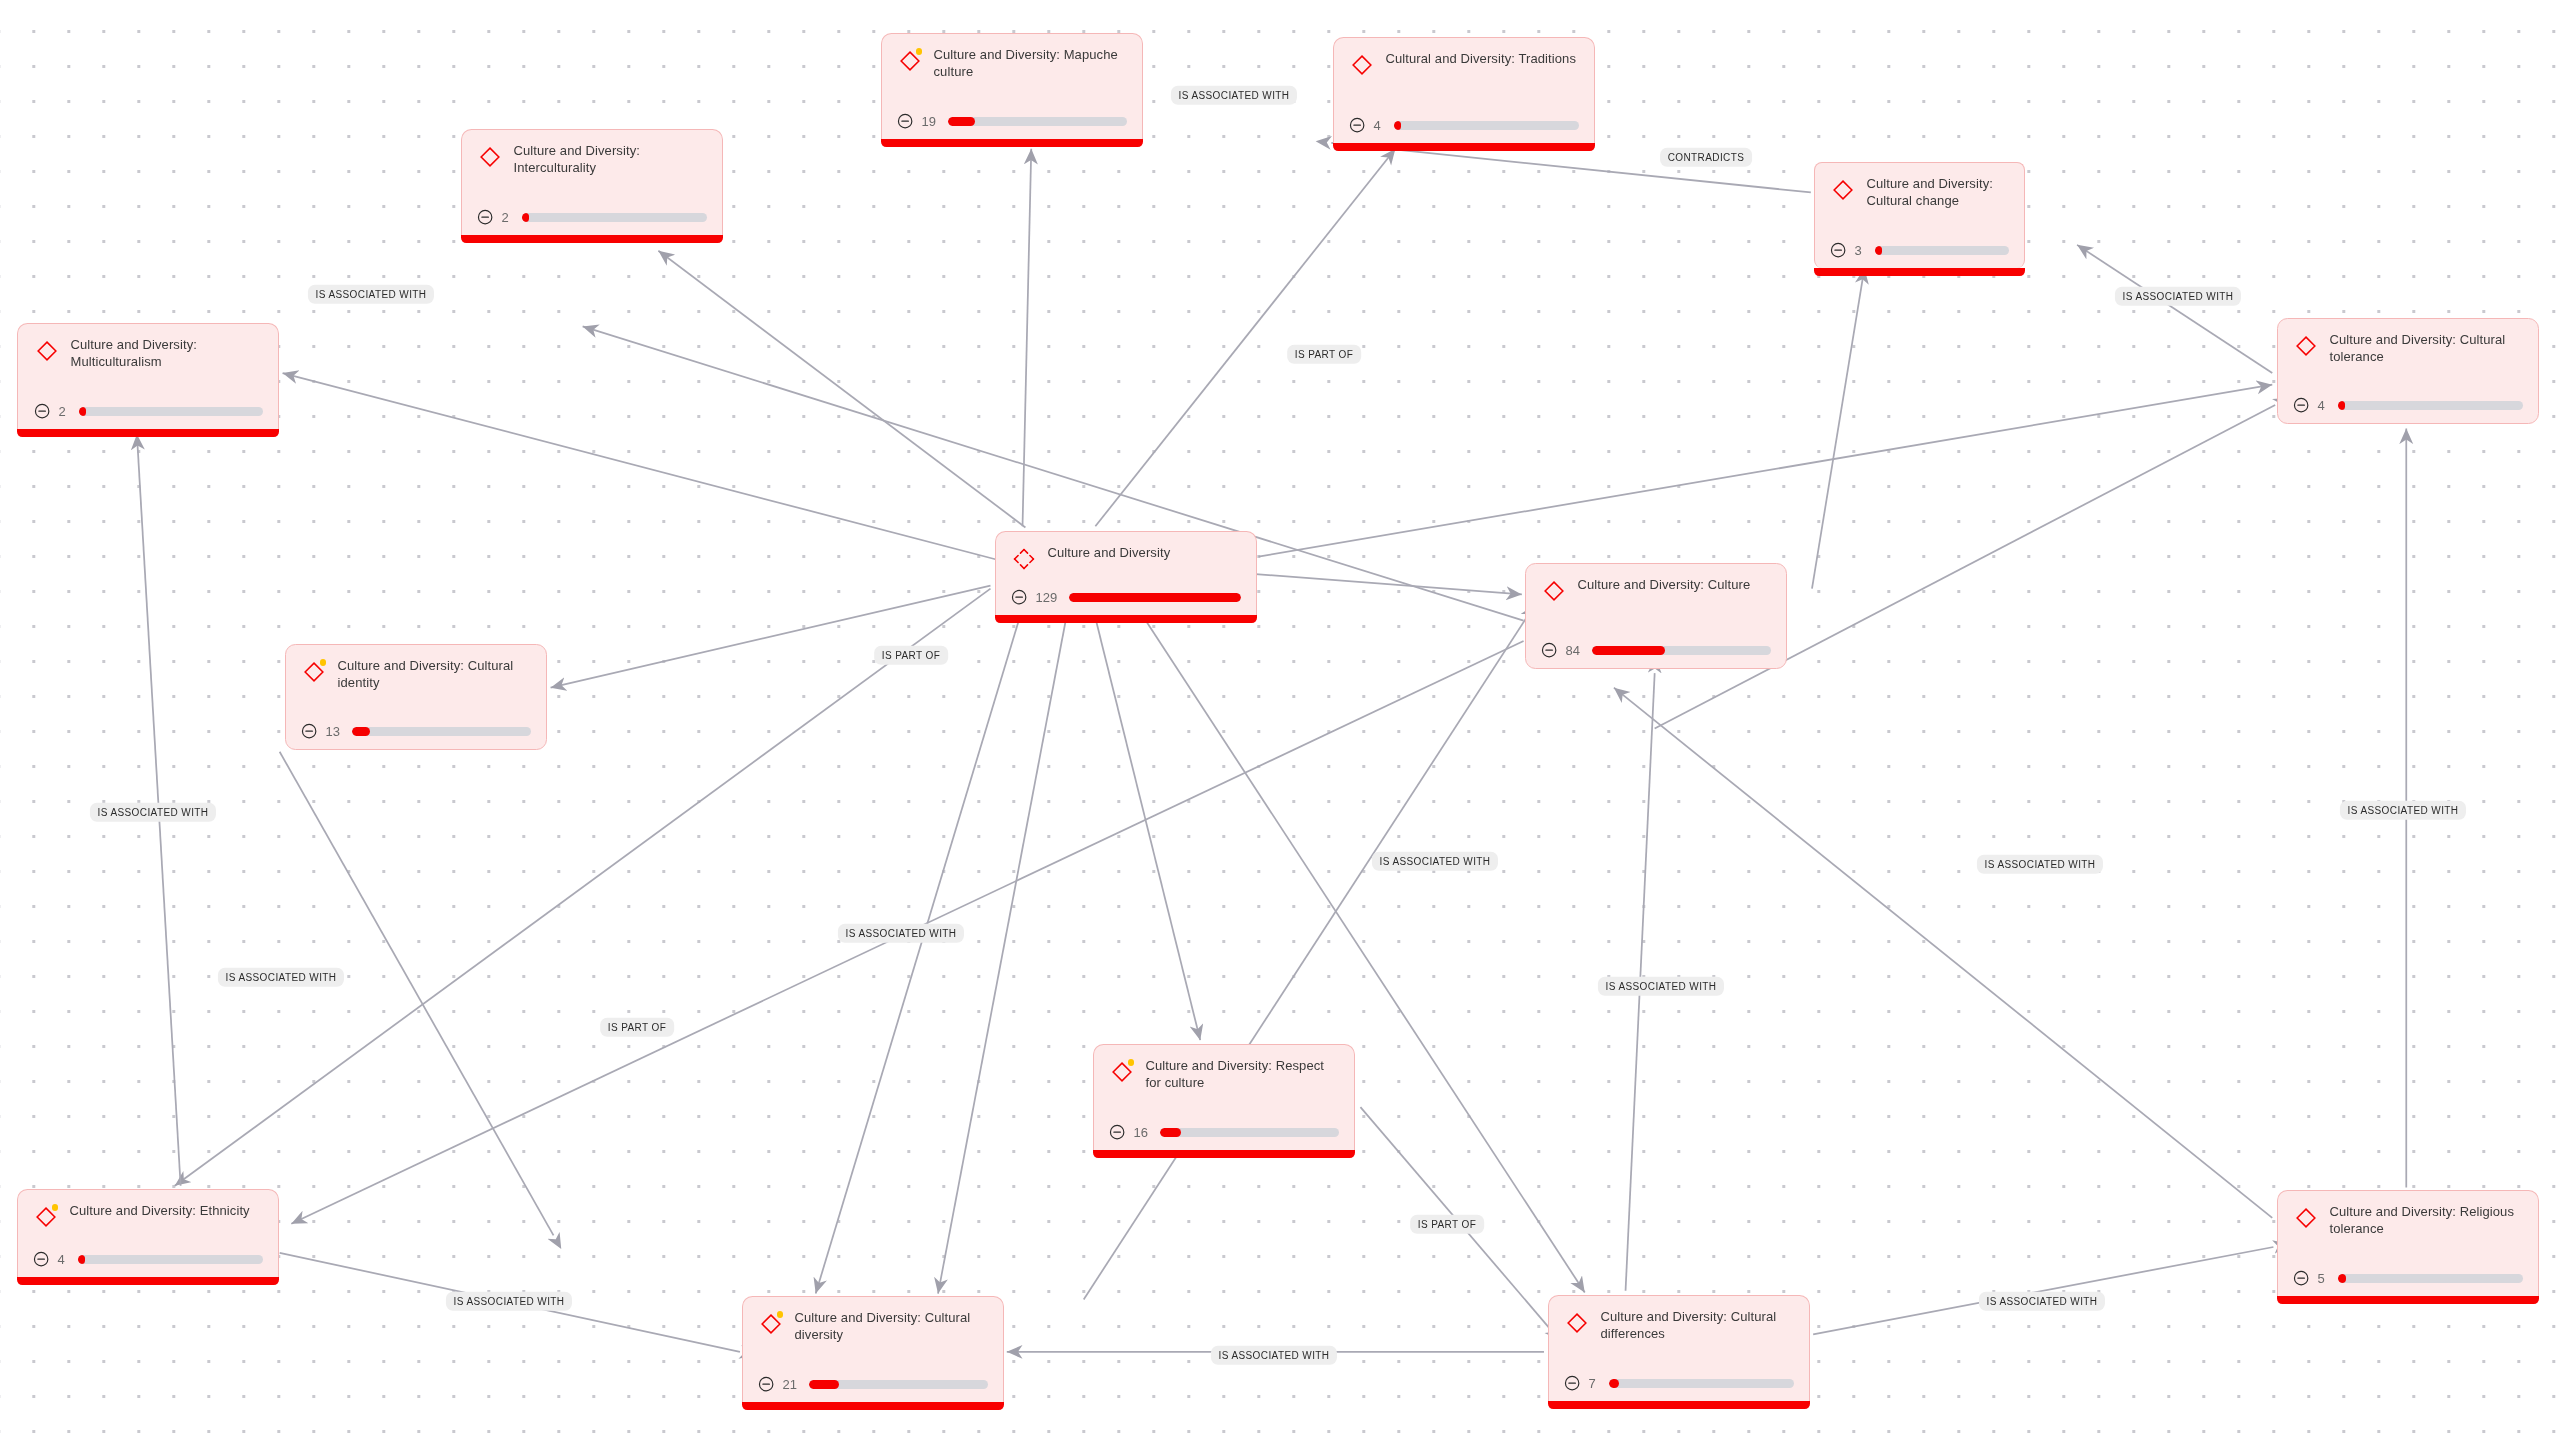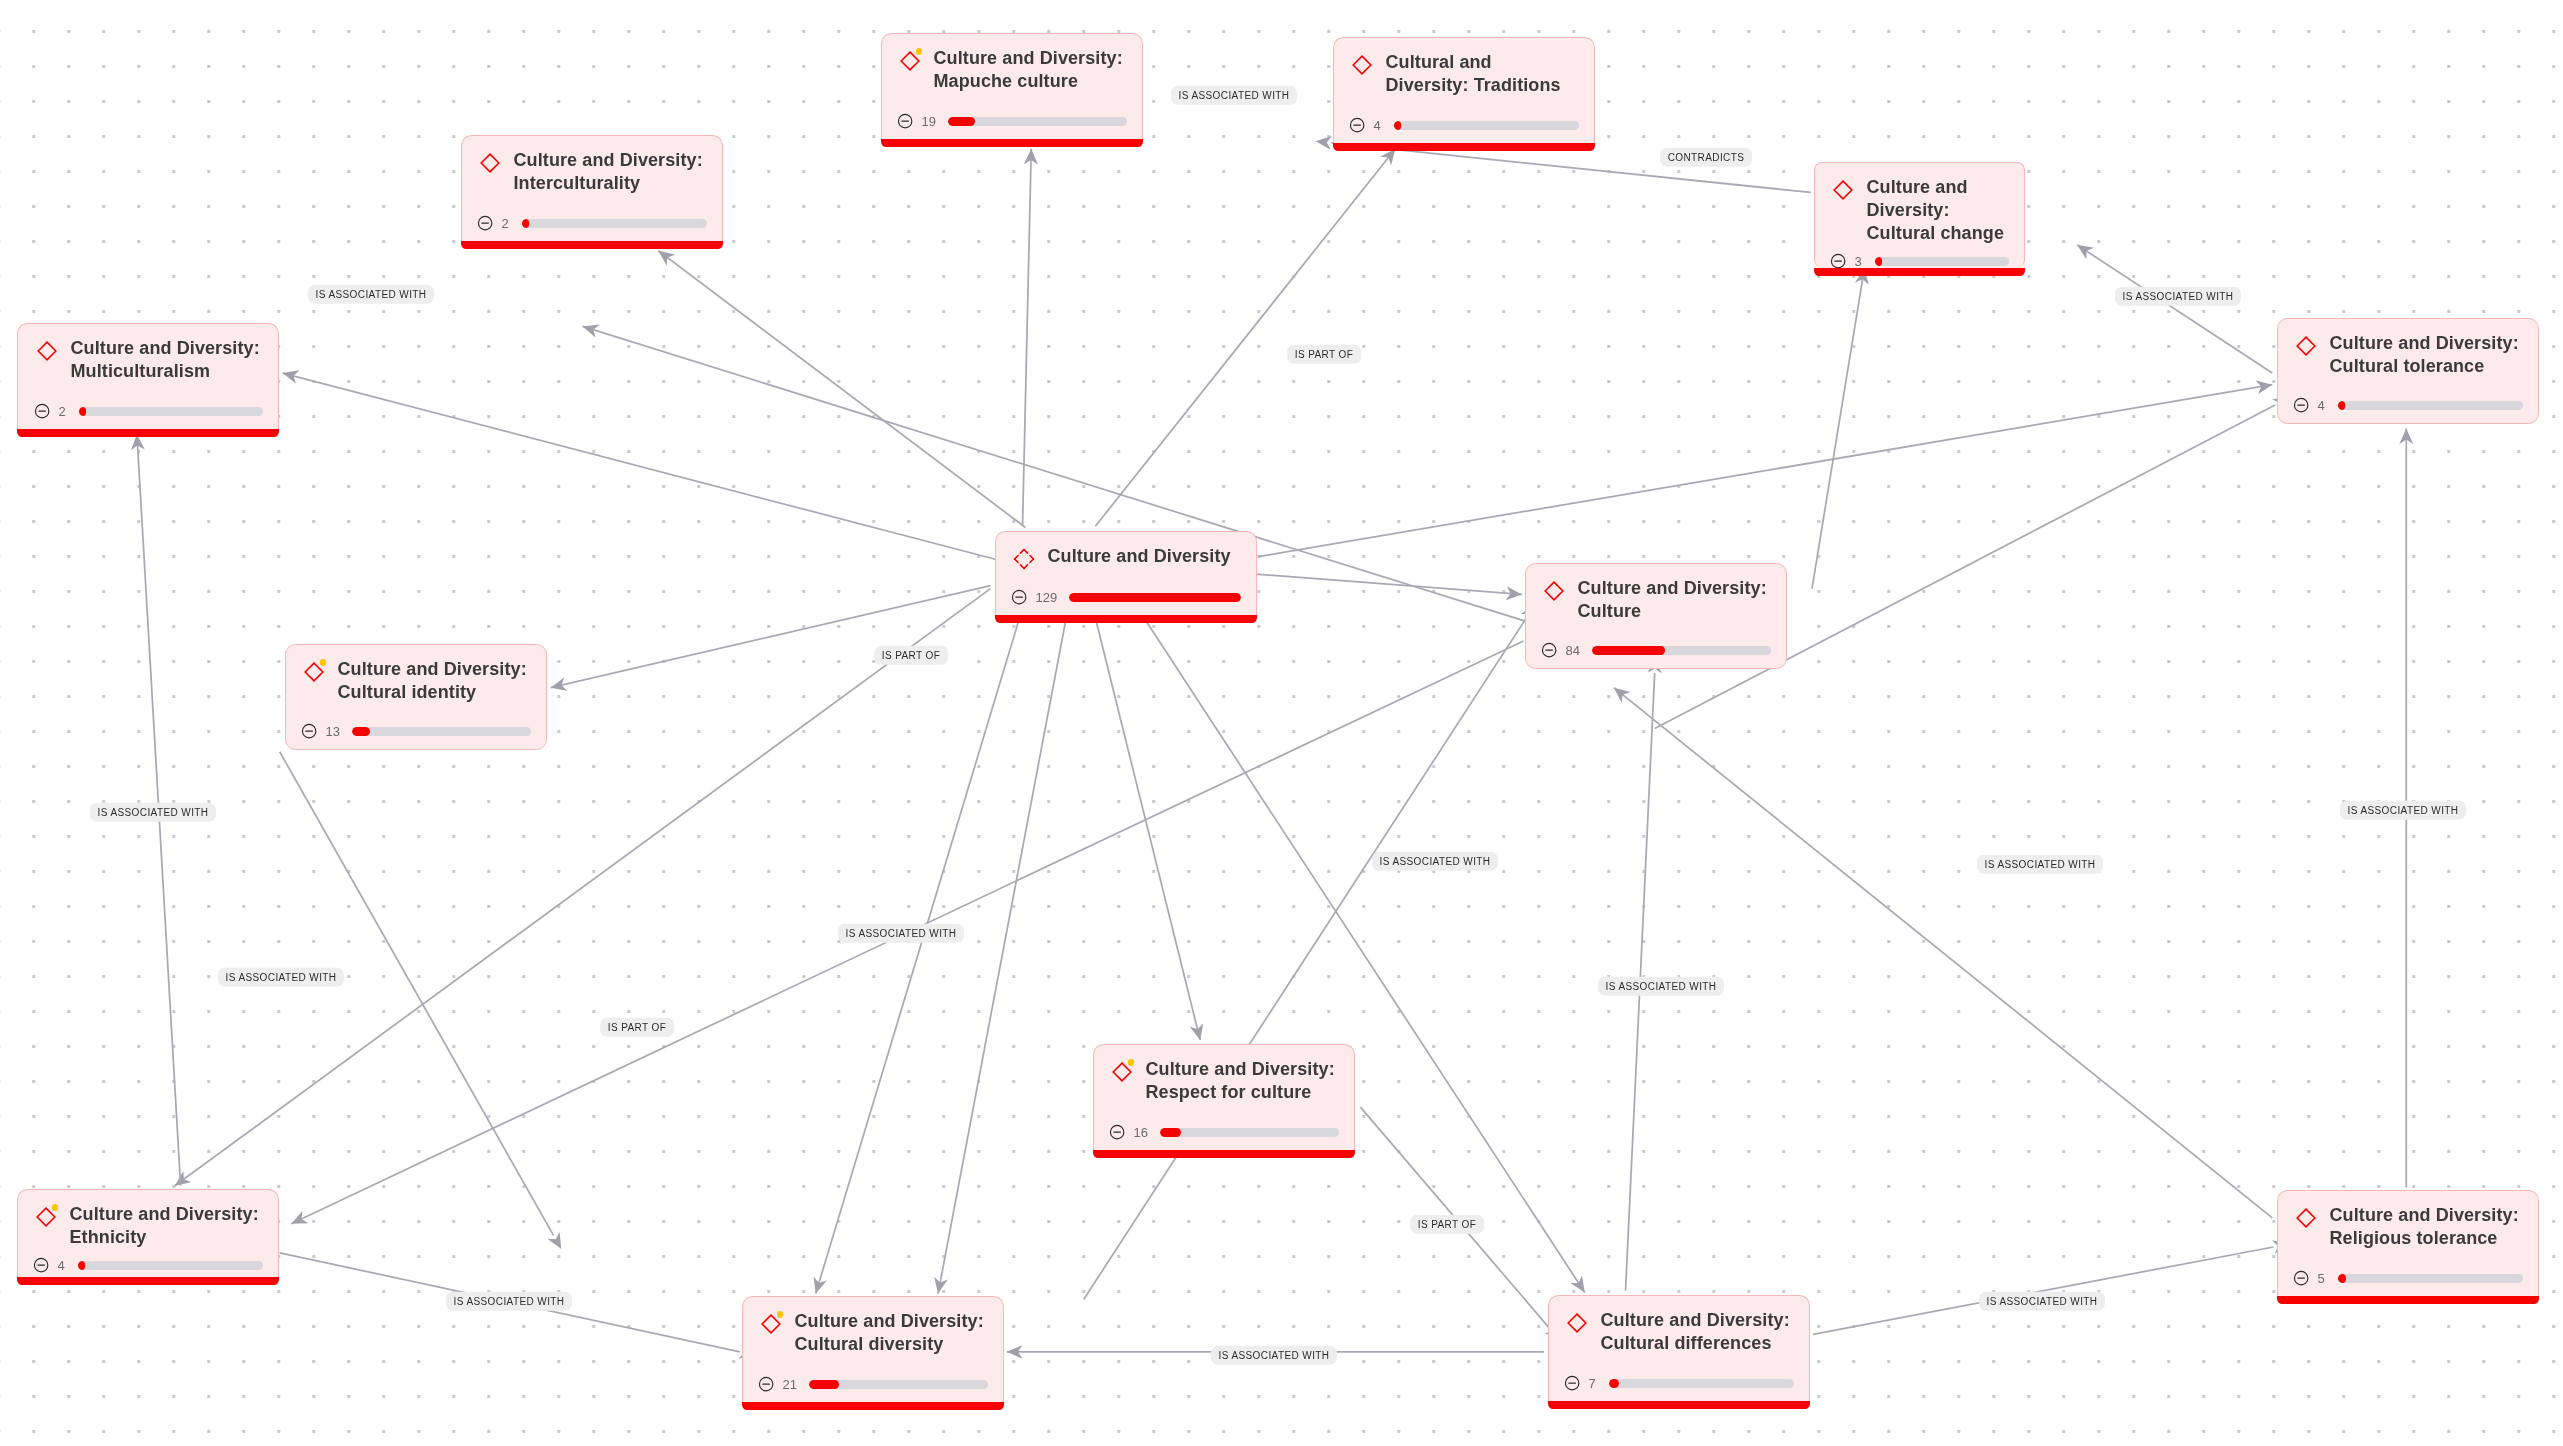--- a/index.html
+++ b/index.html
@@ -37,21 +37,21 @@
     background:#f80000;border-radius:0 0 5.2px 5.2px;
   }
   .node-head{display:flex;align-items:flex-start;gap:10.5px;}
   .node-icon{position:relative;width:26px;height:26px;flex:0 0 26px;margin-top:1.2px;}
   .node-icon svg{display:block;width:26px;height:26px;}
   .node-icon .dot{
     position:absolute;right:0.6px;top:0px;width:6.4px;height:6.4px;border-radius:50%;
     background:#ffc400;
   }
   .node-title{
-    font-size:18px;line-height:1.28;color:#3a3a3a;font-weight:700;
+    font-size:13px;line-height:1.28;color:#3a3a3a;font-weight:400;
     letter-spacing:0.1px;
     word-break:normal;
   }
   .node-foot{display:flex;align-items:center;gap:8.2px;margin-top:8.2px;}
   .foot-icon{width:16.3px;height:16.3px;flex:0 0 16.3px;}
   .foot-icon svg{display:block;width:16.3px;height:16.3px;}
   .foot-count{font-size:13px;color:#6b6b6b;min-width:9.3px;}
   .progress{
     position:relative;flex:1;height:8.7px;border-radius:4.7px;background:#d7d7dc;overflow:hidden;
     margin-left:3.5px;
@@ -180,21 +180,21 @@
               <line x1="8.5" y1="14" x2="19.5" y2="14" stroke="#2b2b2b" stroke-width="2.2" stroke-linecap="round"></line>
             </svg>
           </span>
           <span class="foot-count">3</span>
           <span class="progress">
             <span class="fill" style="width:2%"></span>
           </span>
         </div>
         <span class="bottombar"></span>
       </div>
-      <div class="node has-bar" style="left: 461px; top: 135px; width: 262px; height: 106px;">
+      <div class="node has-bar" style="left: 461px; top: 129px; width: 262px; height: 106px;">
         <div class="node-head">
           <span class="node-icon">
             <svg viewBox="0 0 44 44">
               <path d="M22 7 L37 22 L22 37 L7 22 Z" fill="none" stroke="#f60000" stroke-width="2.6"></path>
             </svg>
           </span>
           <span class="node-title">Culture and Diversity: Interculturality</span>
         </div>
         <div class="node-foot">
           <span class="foot-icon">

